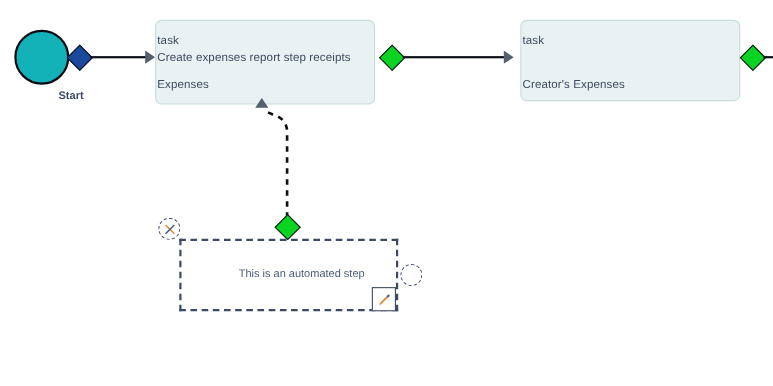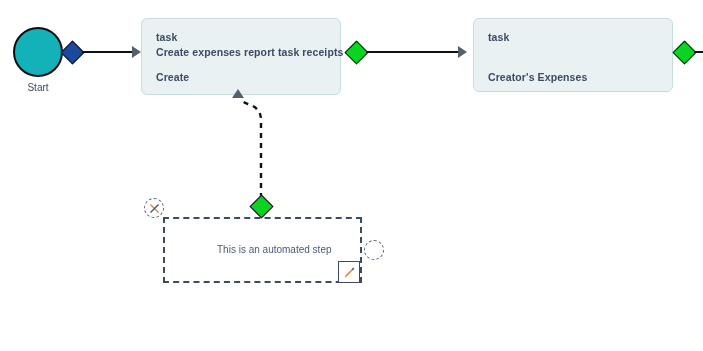--- a/index.html
+++ b/index.html
@@ -29,24 +29,25 @@
     width: 50px; height: 50px;
     border-radius: 50%;
     background: #12b2b8;
     border: 2px solid #0b0d14;
     box-sizing: border-box;
   }
   .start-label {
     position: absolute;
     left: 0px; top: 82px;
     width: 76px;
-    text-align: center;
+    text-align: right;
     font-size: 10px;
     color: #3d4a63;
     white-space: nowrap;
+    font-weight: bold;
   }
 
   
   .diamond {
     position: absolute;
     width: 17px; height: 17px;
     transform: rotate(45deg);
     box-sizing: border-box;
     border: 1.5px solid #11131c;
   }
@@ -56,26 +57,25 @@
   
   .task-box {
     position: absolute;
     background: #e9f1f2;
     border: 1px solid #c7dcdd;
     border-radius: 6px;
     box-sizing: border-box;
   }
   .task-box .line {
     position: absolute;
-    left: 14px;
+    left: 1px;
     font-size: 10.5px;
     color: #3d4a63;
     white-space: nowrap;
     letter-spacing: 0.1px;
-    font-weight: bold;
   }
   .task-box .l-type  { top: 12px; }
   .task-box .l-name  { top: 27px; }
   .task-box .l-owner { top: 52px; }
 
   
   .conn-line {
     position: absolute;
     height: 2px;
     background: #0e1018;
@@ -142,22 +142,22 @@
   <div class="start-circle"></div>
   <div class="start-label">Start</div>
 
   <div class="diamond blue" style="left:64px; top:44px;"></div>
 
   <div class="conn-line" style="left:82px; top:51px; width:52px;"></div>
   <div class="arrow-head" style="left:132px; top:46px;"></div>
 
   <div class="task-box" style="left:141px; top:18px; width:200px; height:77px;">
     <div class="line l-type">task</div>
-    <div class="line l-name">Create expenses report task receipts</div>
-    <div class="line l-owner">Create</div>
+    <div class="line l-name">Create expenses report step receipts</div>
+    <div class="line l-owner">Expenses</div>
   </div>
 
   <div class="diamond green" style="left:348px; top:44px;"></div>
 
   <div class="conn-line" style="left:366px; top:51px; width:94px;"></div>
   <div class="arrow-head" style="left:458px; top:46px;"></div>
 
   <div class="task-box" style="left:473px; top:18px; width:200px; height:74px;">
     <div class="line l-type">task</div>
     <div class="line l-owner">Creator's Expenses</div>

